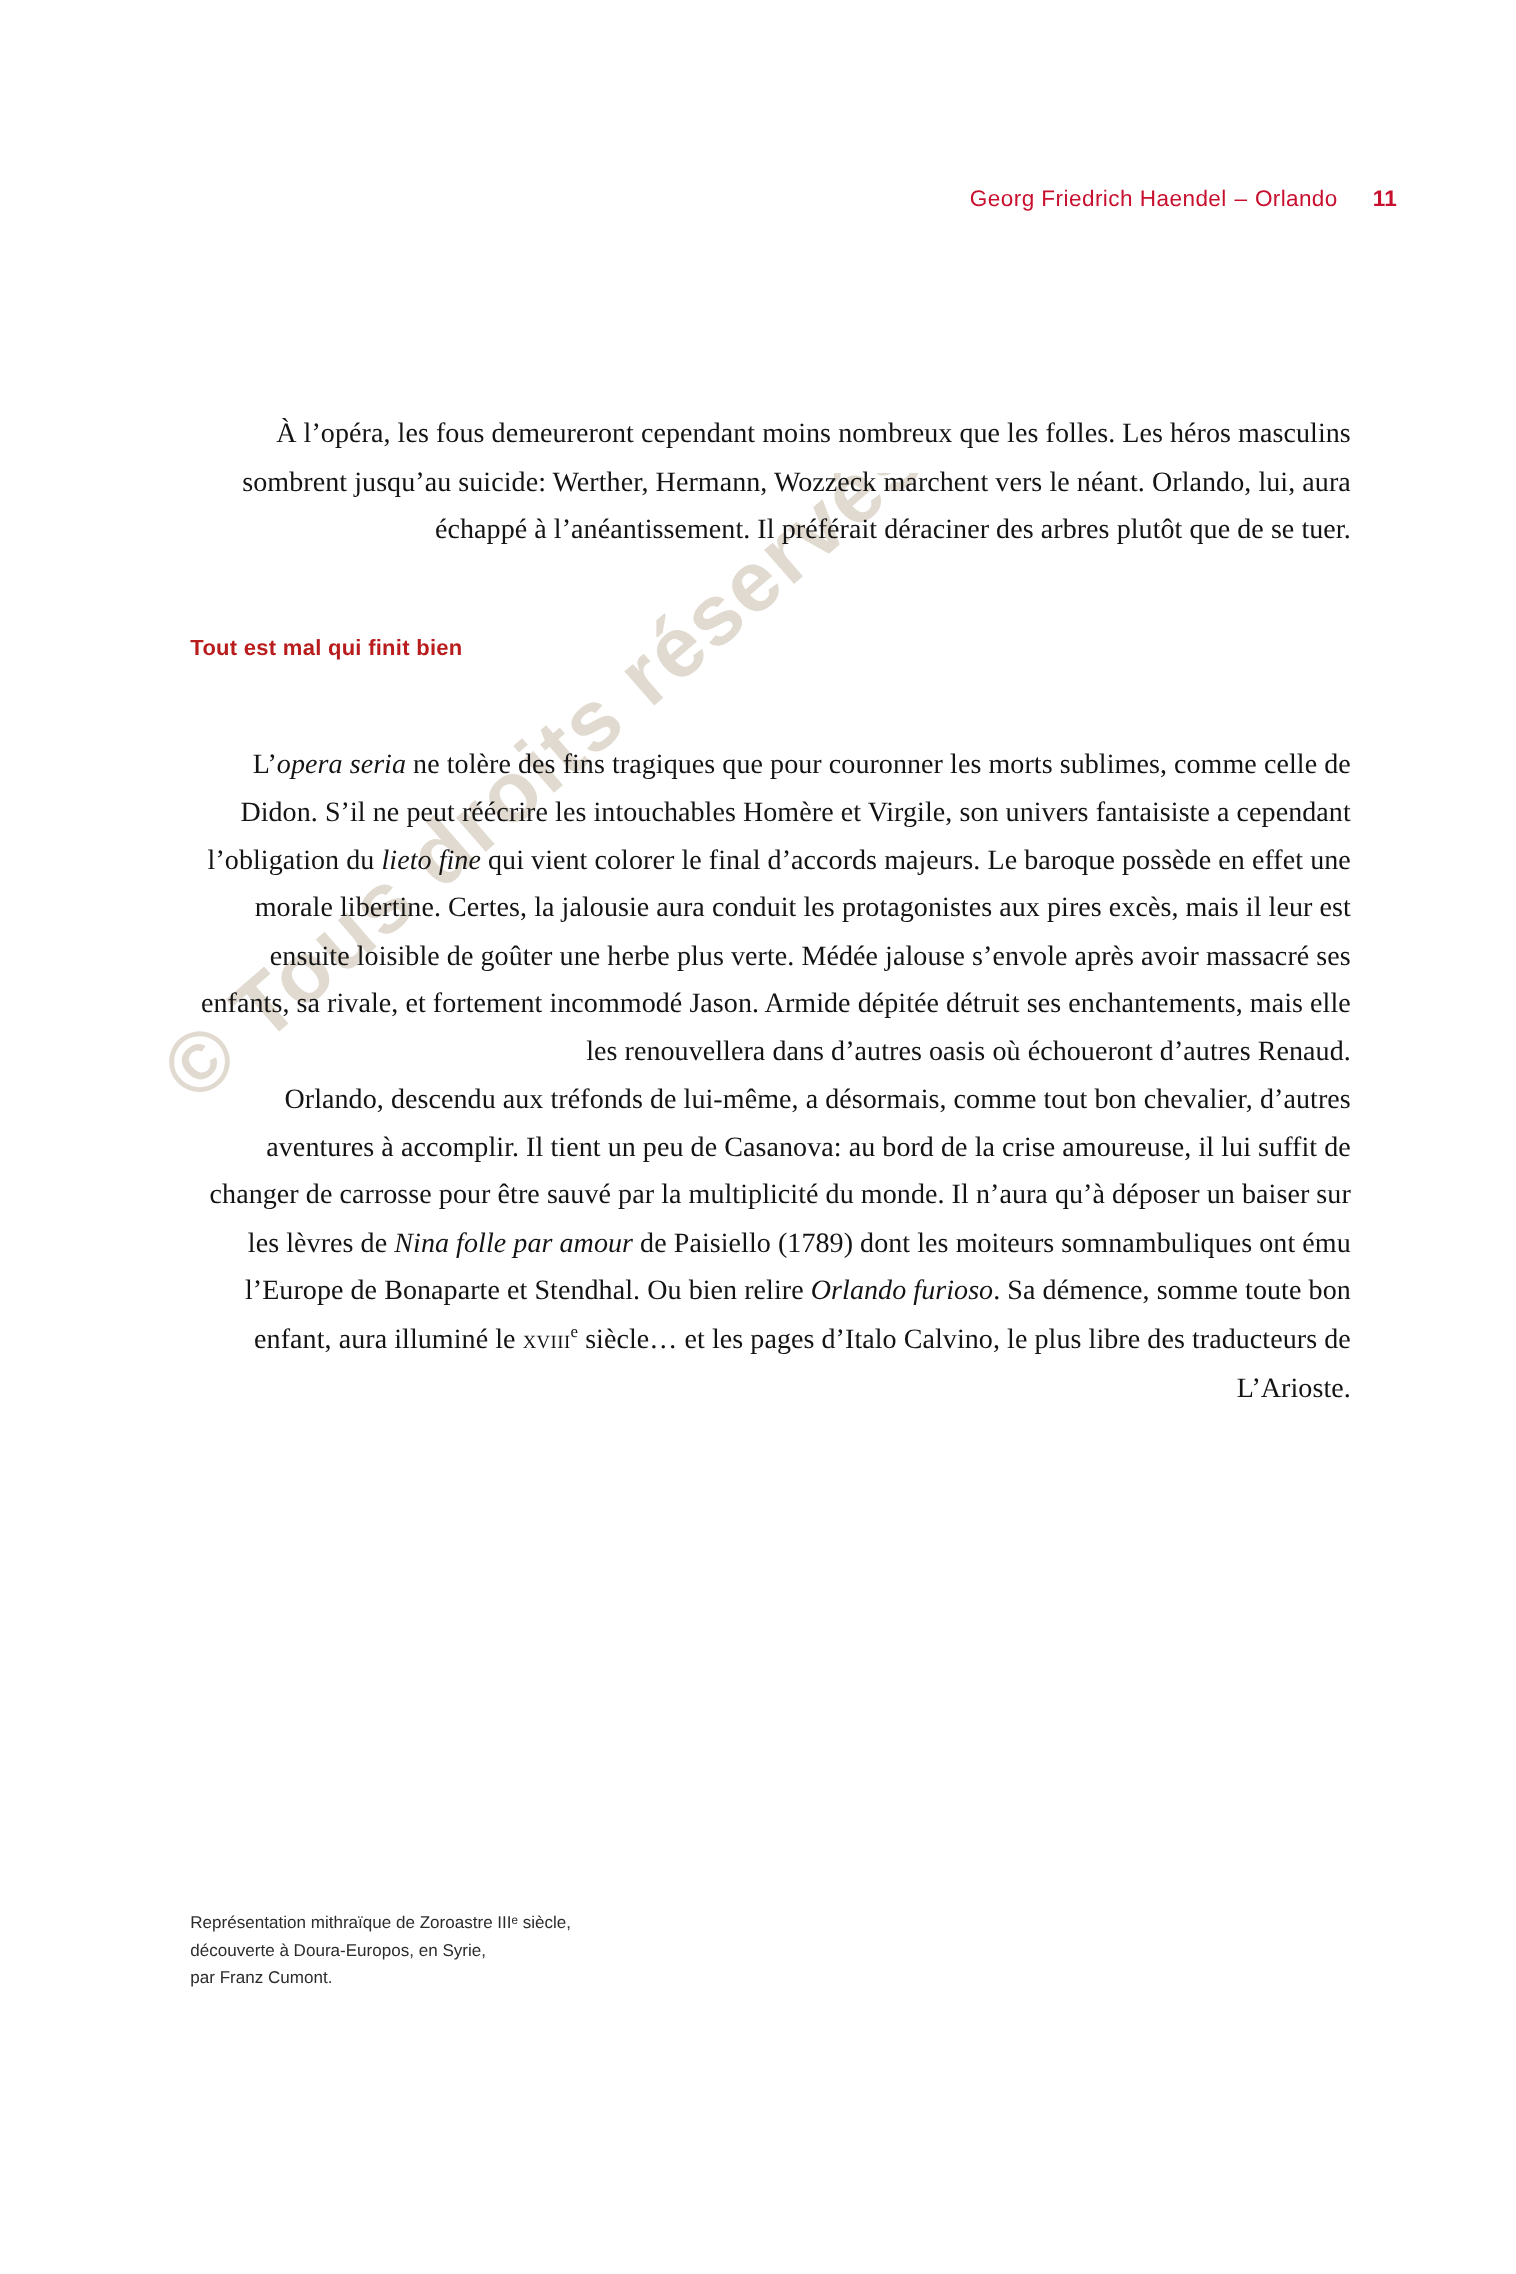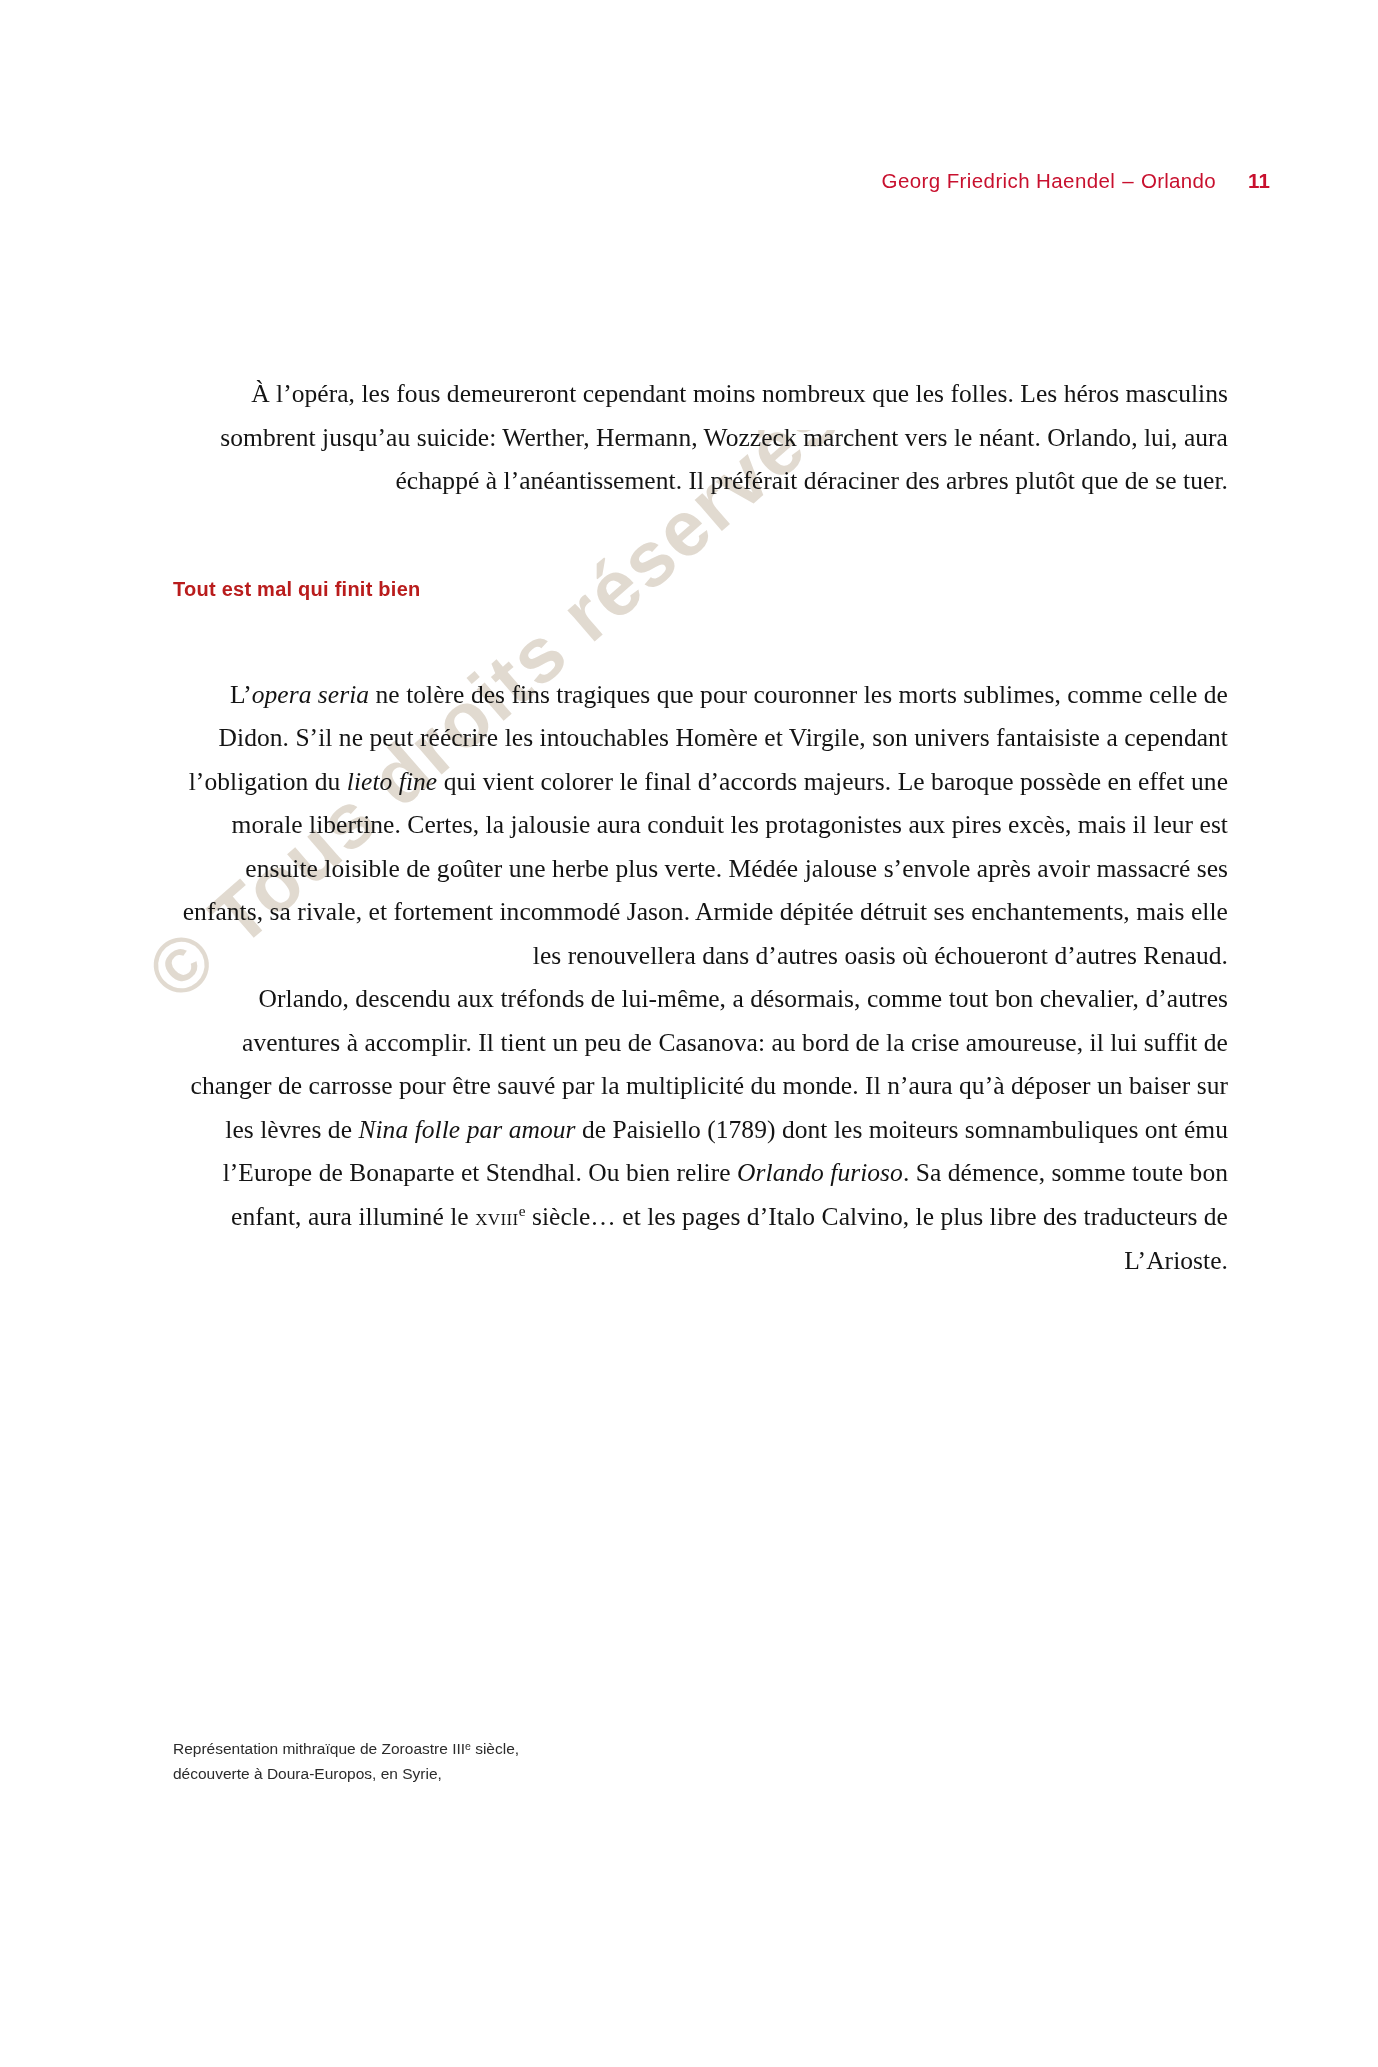--- a/index.html
+++ b/index.html
@@ -162,15 +162,16 @@
 
     <p class="para">
       <span>Orlando, descendu aux tréfonds de lui-même, a désormais, comme tout bon chevalier, d’autres aventures à accomplir. Il tient un peu de Casanova: au bord de la crise amoureuse, il lui suffit de changer de carrosse pour être sauvé par la multiplicité du monde. Il n’aura qu’à déposer un baiser sur les lèvres de </span><i>Nina folle par amour</i><span> de Paisiello (1789) dont les moiteurs somnambuliques ont ému l’Europe de Bonaparte et Stendhal. Ou bien relire </span><i>Orlando furioso</i><span>. Sa démence, somme toute bon enfant, aura illuminé le </span><span class="smallcaps">xviii</span><sup>e</sup><span> siècle… et les pages d’Italo Calvino, le plus libre des traducteurs de L’Arioste.</span>
     </p>
 
   </div>
 
   <div class="caption">
     <span>Représentation mithraïque de Zoroastre IIIᵉ siècle,</span>
     <span>découverte à Doura-Europos, en Syrie,</span>
+    <span>par Franz Cumont.</span>
   </div>
 
 </div>
 
 </body></html>

